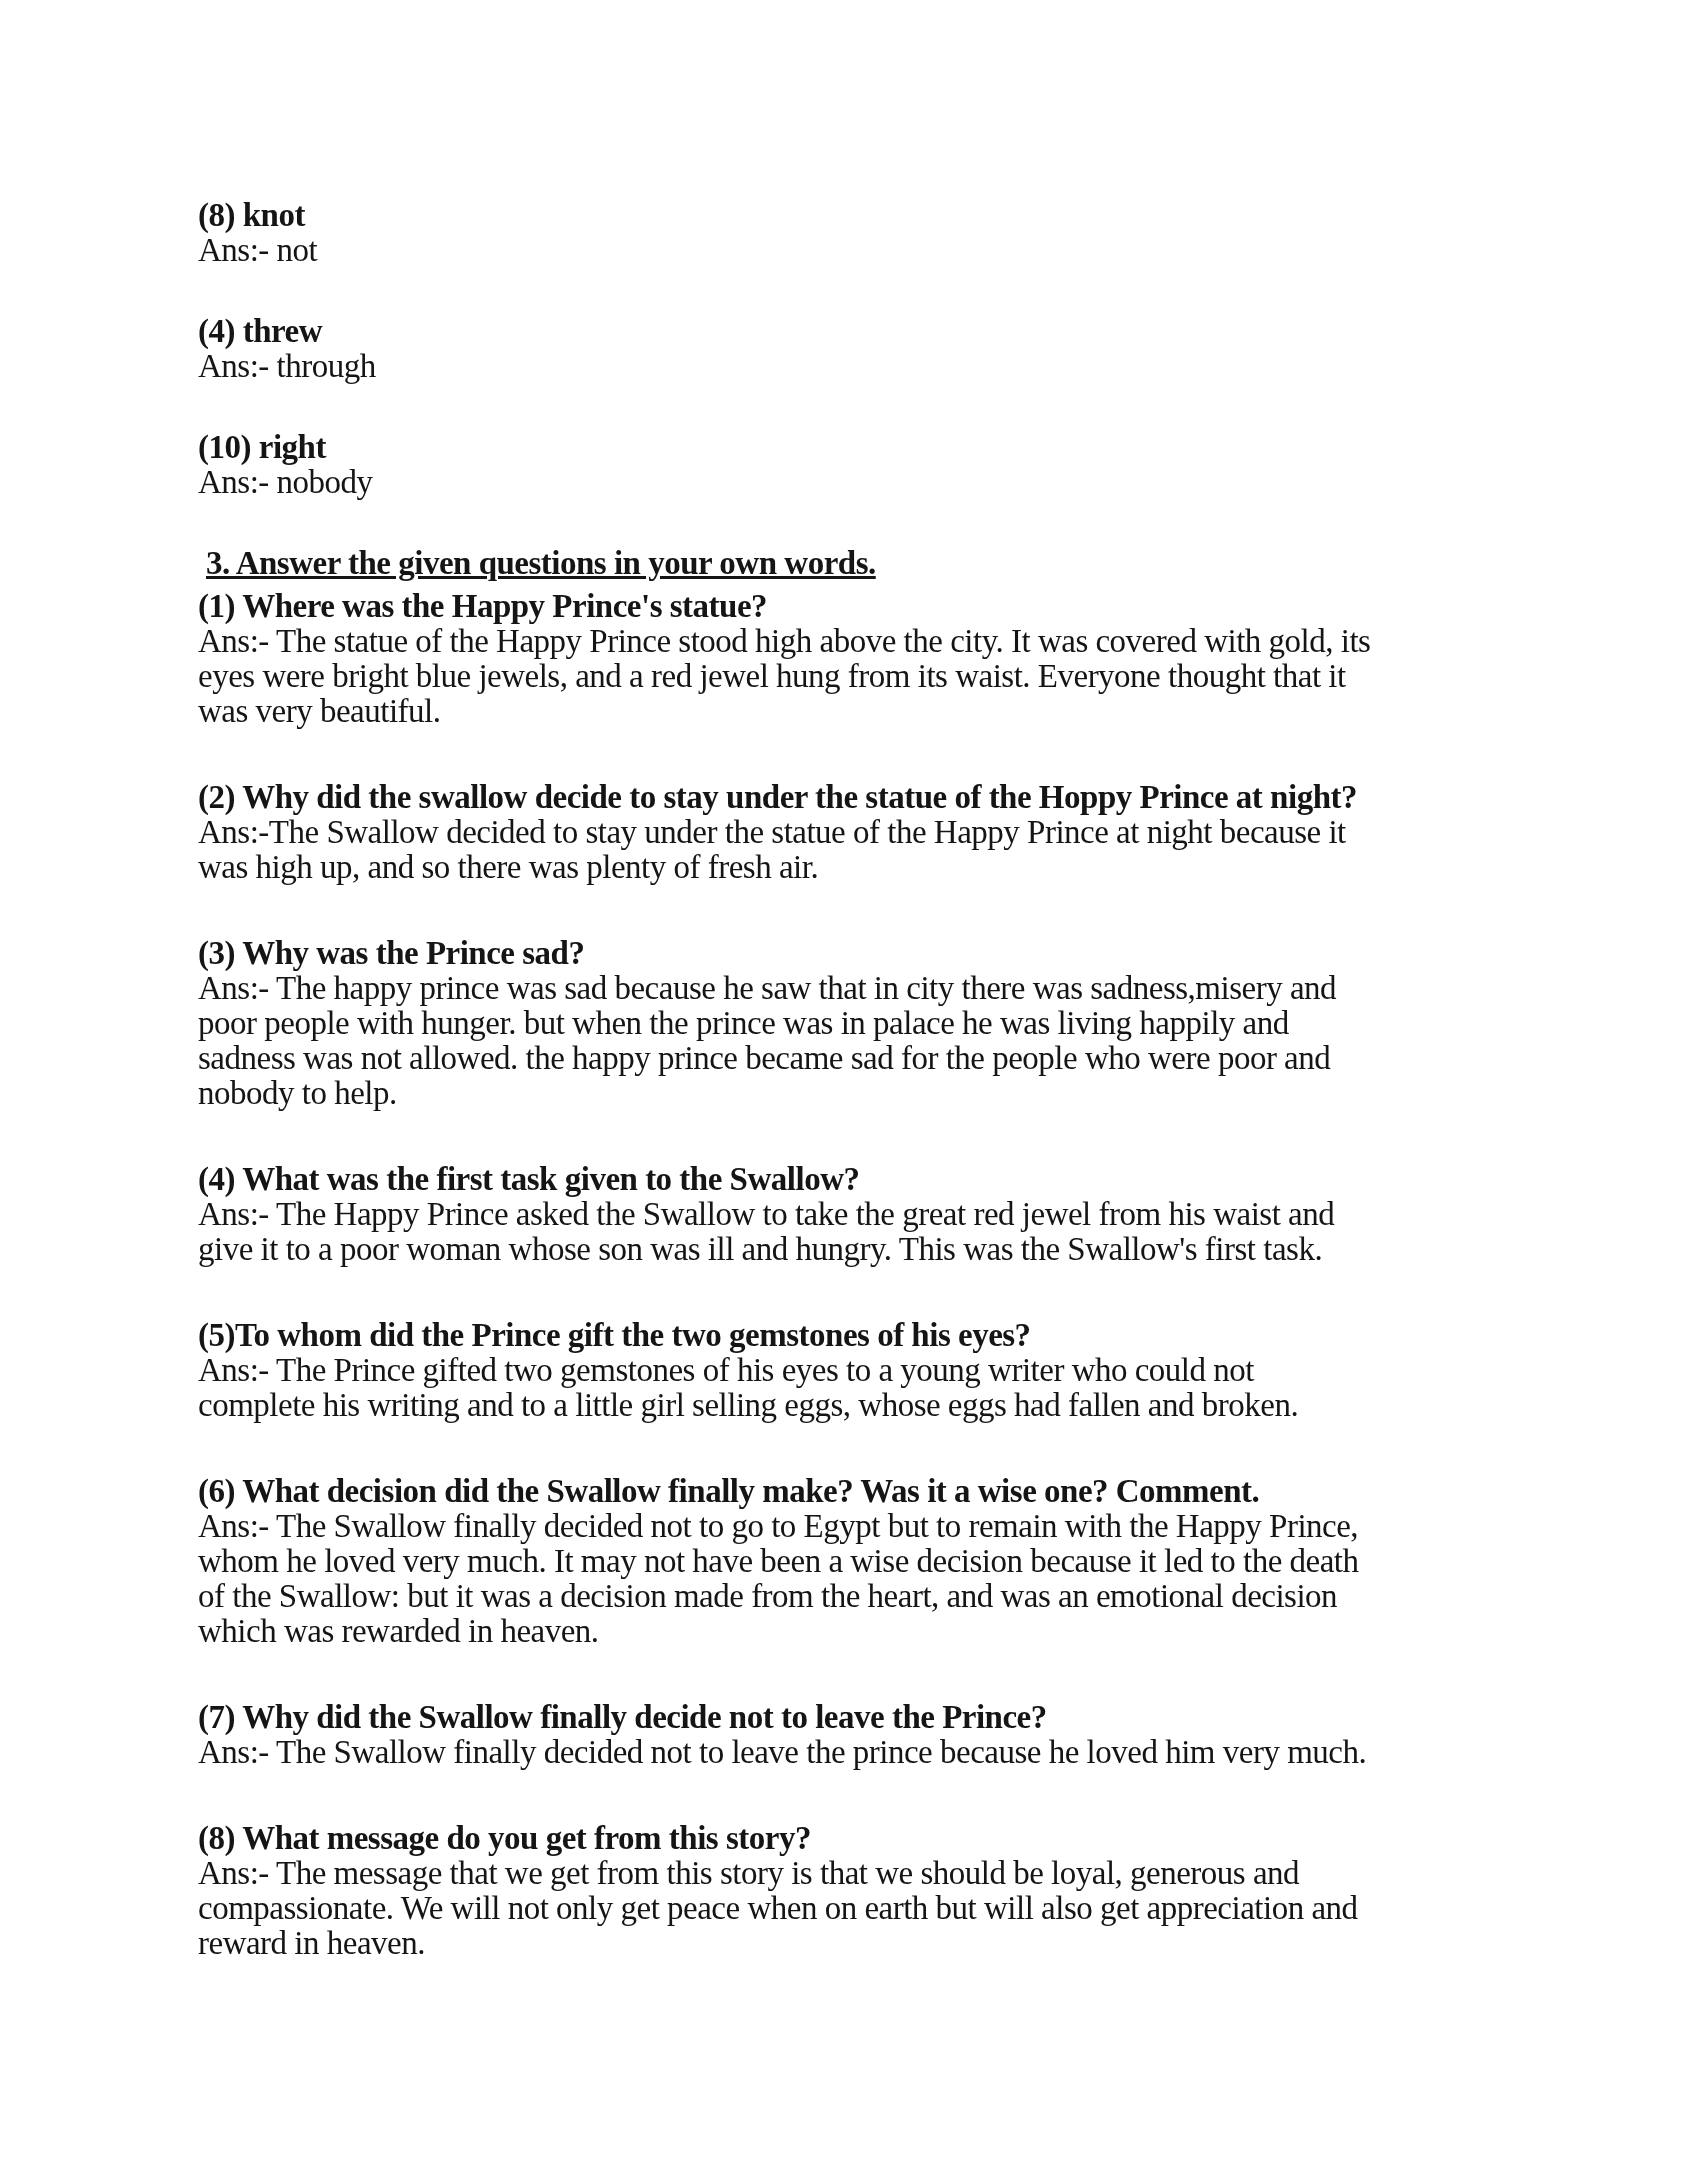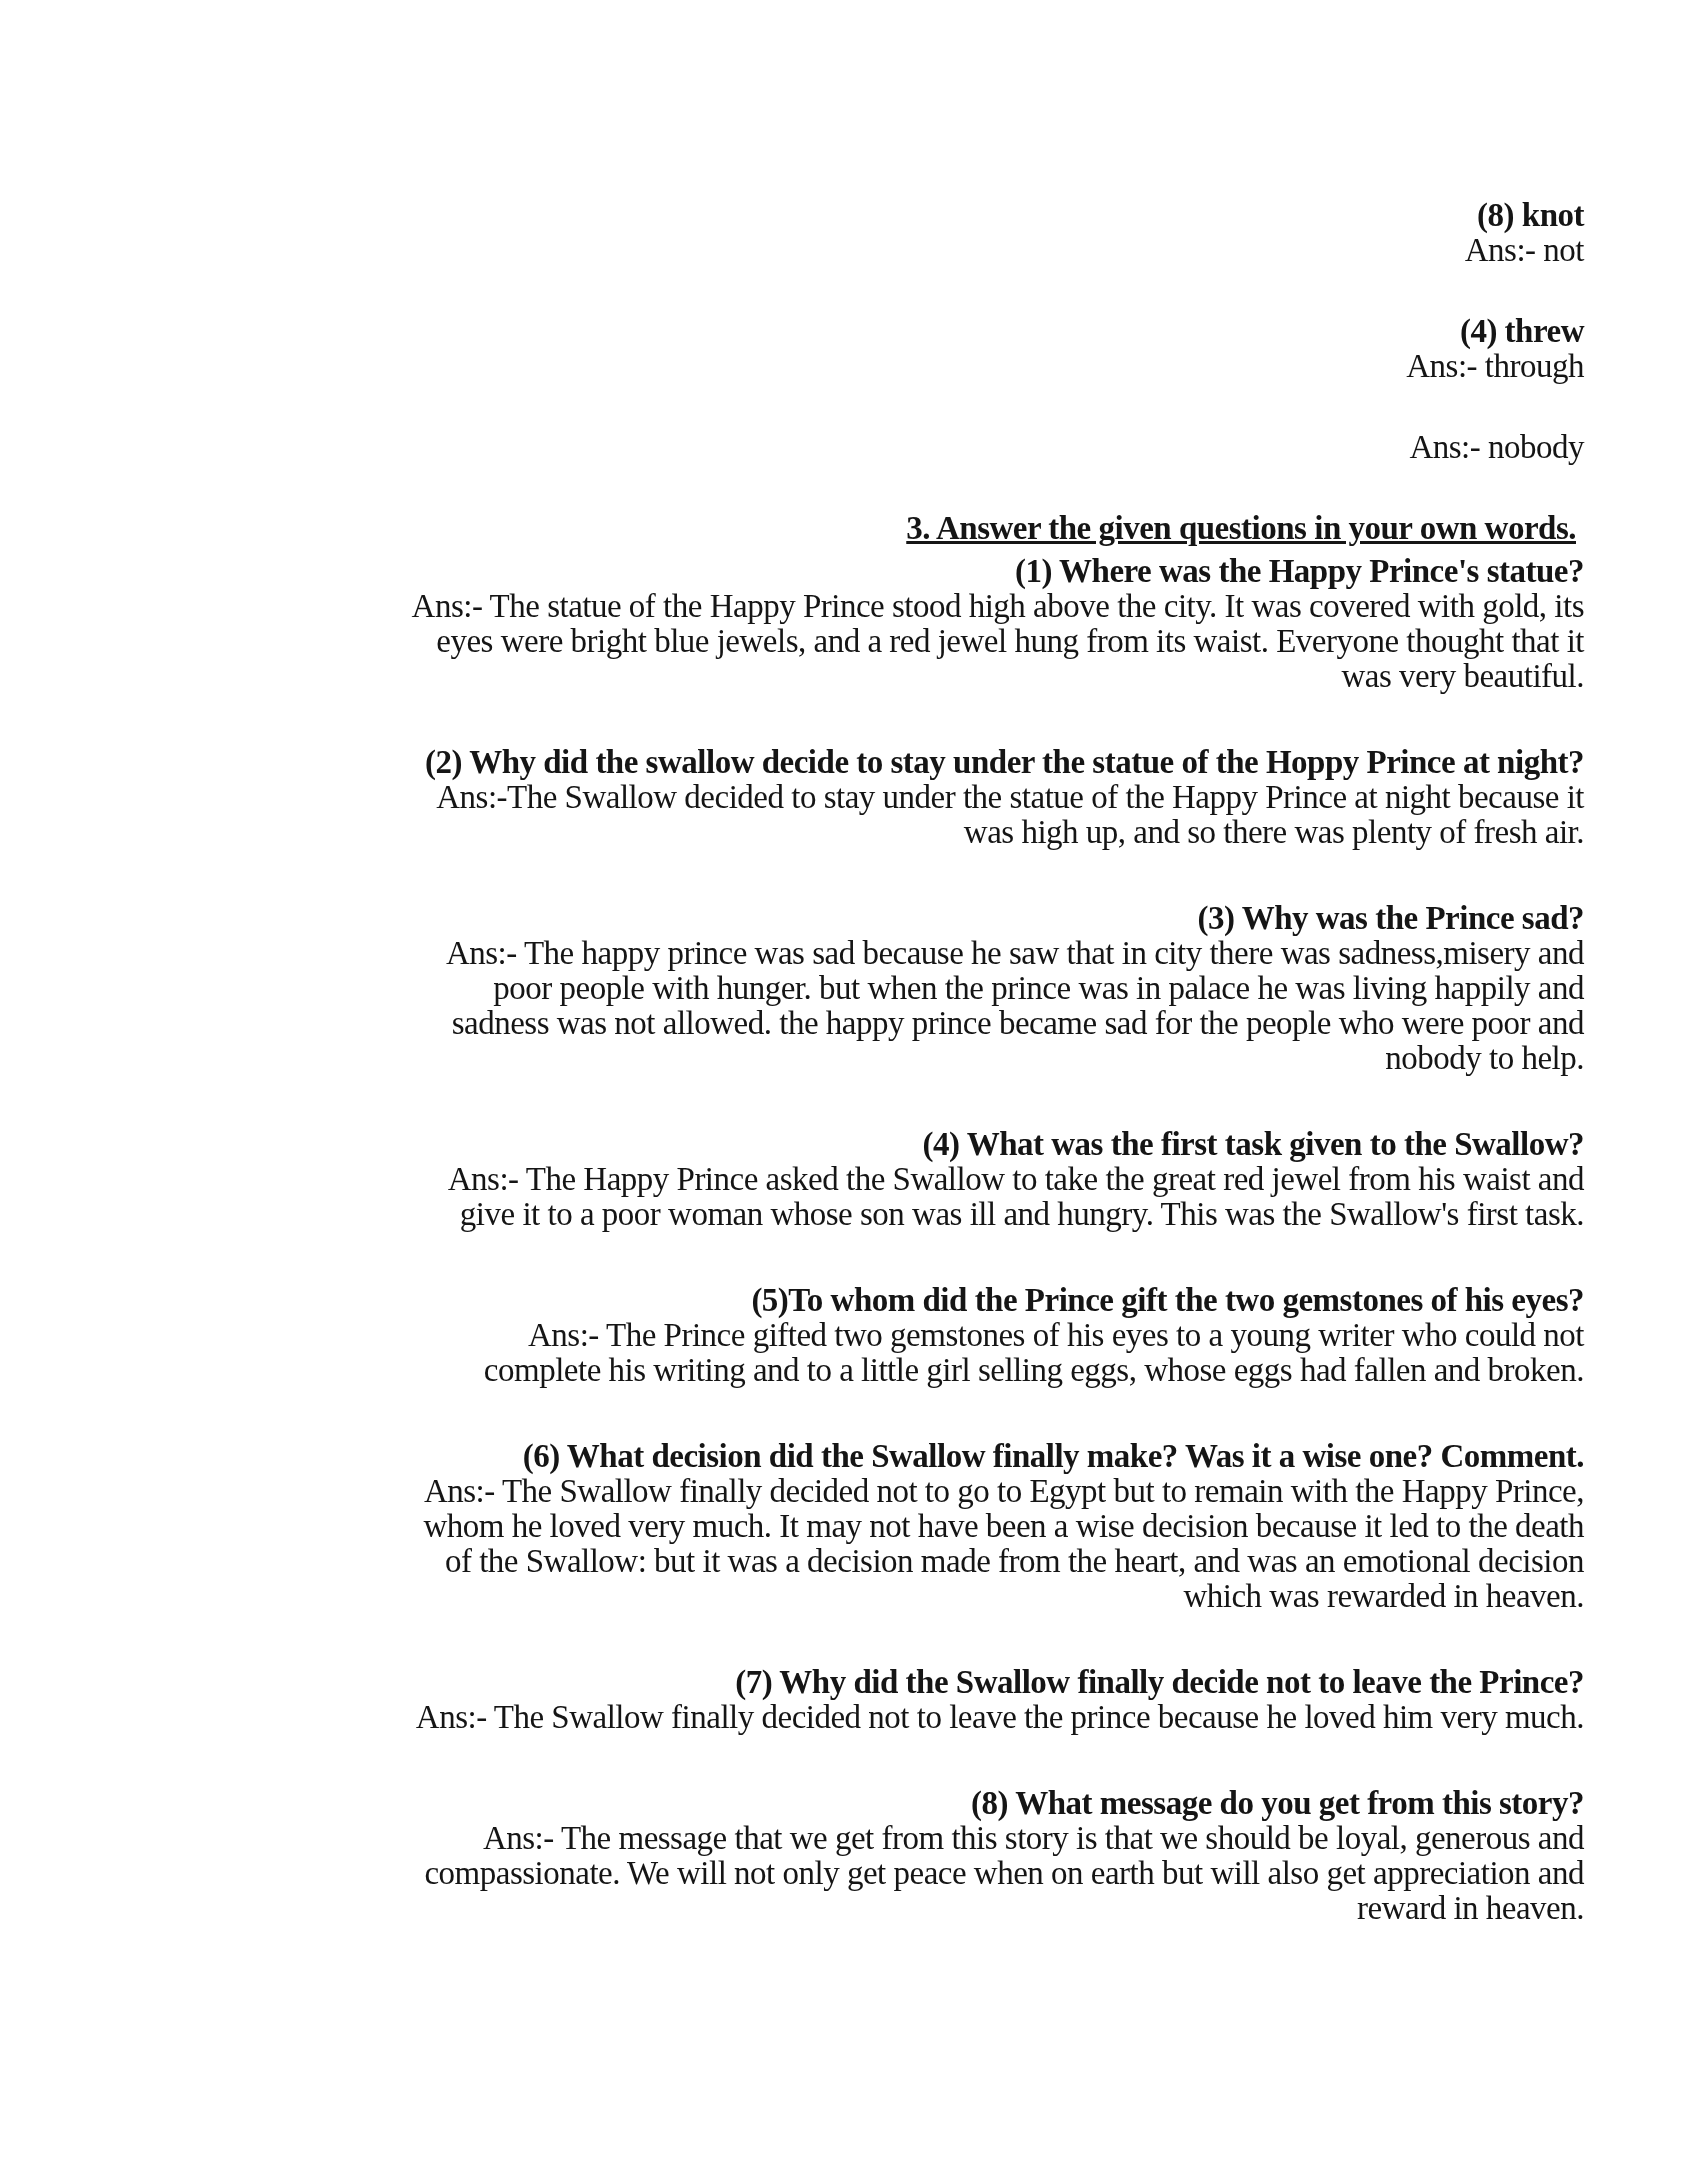--- a/index.html
+++ b/index.html
@@ -11,21 +11,21 @@
     color: #151515;
     overflow: hidden;
   }
   .doc {
     padding: 198px 59px 0 198px;
     width: 1386px;
     font-size: 33px;
     line-height: 35px;
     letter-spacing: -0.5px;
   }
-  p, h2 { margin: 0; padding: 0; font-size: 33px; text-align: right; }
+  p, h2 { margin: 0; padding: 0; font-size: 33px; }
   .q { font-weight: bold; }
   .ans { white-space: pre-line; }
   .ans b { font-weight: normal; }
   .block { margin: 0 0 46px 0; }
   .qblock { margin: 6px 0 51px 0; }
   .section-heading { margin: 8px; font-weight: bold; text-decoration: underline; }
 </style>
 </head>
 <body>
 
@@ -34,20 +34,21 @@
   <section>
     <div class="block">
       <p class="q">(8) knot</p>
       <p class="ans"><b>Ans:-</b><span> not</span></p>
     </div>
     <div class="block">
       <p class="q">(4) threw</p>
       <p class="ans"><b>Ans:-</b><span> through</span></p>
     </div>
     <div class="block">
+      <p class="q">(10) right</p>
       <p class="ans"><b>Ans:-</b><span> nobody</span></p>
     </div>
   </section>
 
   <section>
     <h2 class="section-heading">3. Answer the given questions in your own words.</h2>
 
     <div class="qblock">
       <p class="q">(1) Where was the Happy Prince's statue?</p>
       <p class="ans"><b>Ans:-</b><span> The statue of the Happy Prince stood high above the city. It was covered with gold, its

